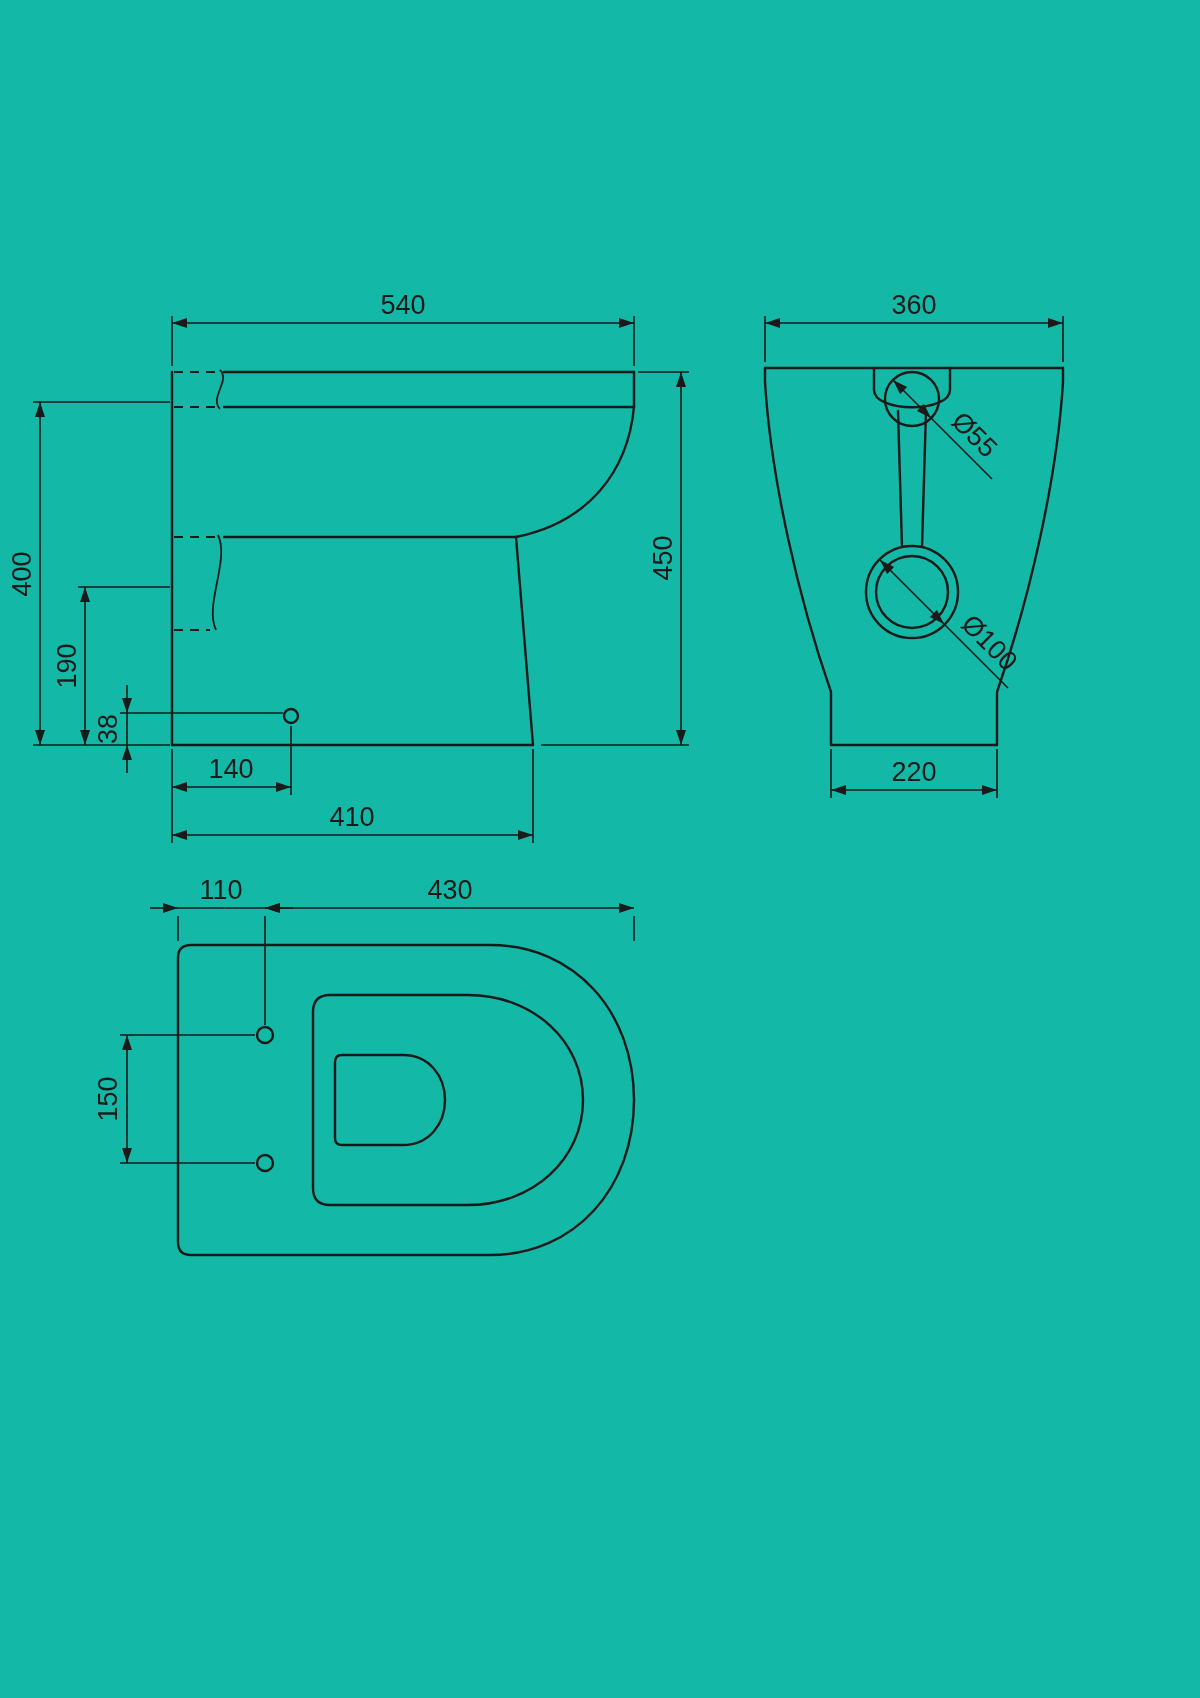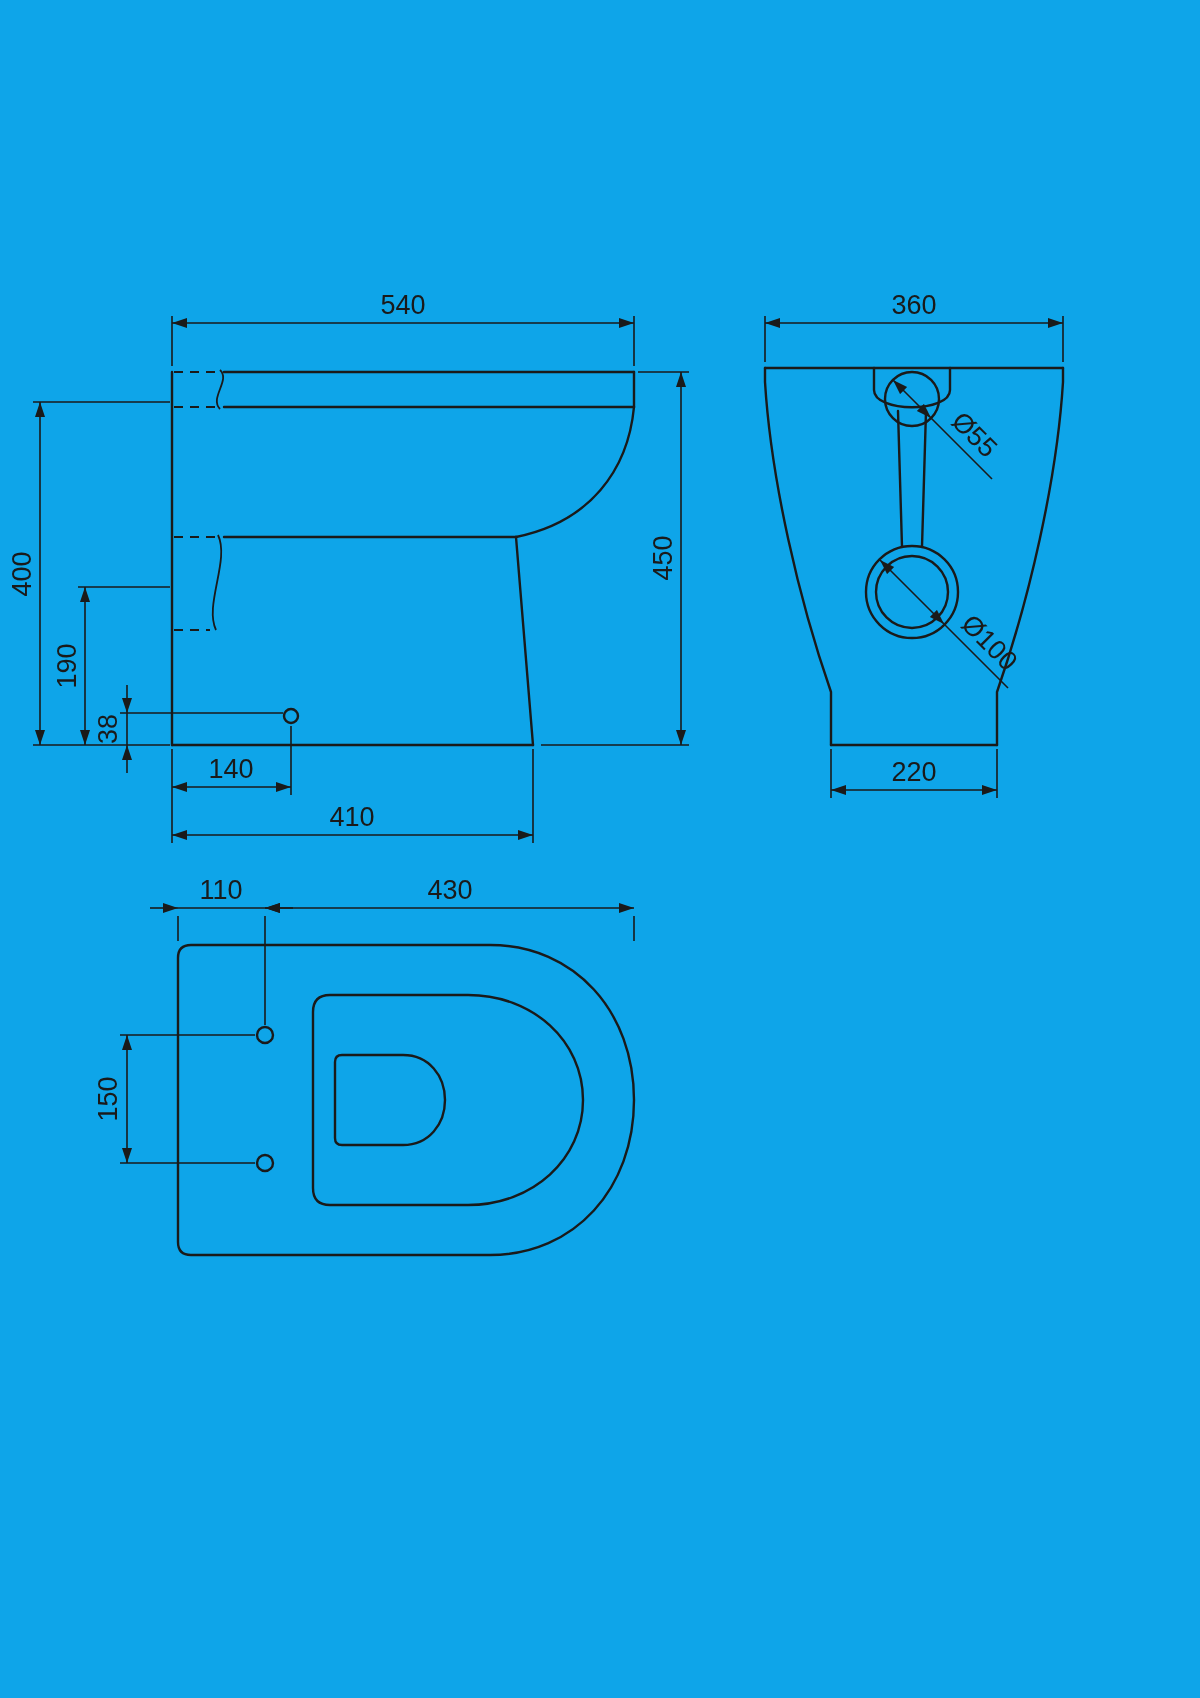--- a/index.html
+++ b/index.html
@@ -1,16 +1,16 @@
 <!DOCTYPE html>
 <html><head>
 <meta charset="utf-8">
 <style>
   html,body{margin:0;padding:0;background:#ffffff;}
-  .page{position:relative;width:1200px;height:1698px;background:#0ea5e9;overflow:hidden;
+  .page{position:relative;width:1200px;height:1698px;background:#14b8a6;overflow:hidden;
         font-family:"Liberation Sans",sans-serif;}
   svg{display:block;}
   .outline{fill:none;stroke:#1a1a1a;stroke-width:2.4;stroke-linecap:round;stroke-linejoin:round;}
   .dash{fill:none;stroke:#1a1a1a;stroke-width:2;stroke-dasharray:9 7;stroke-linecap:butt;}
   .squig{fill:none;stroke:#1a1a1a;stroke-width:1.8;}
   .dimline{fill:none;stroke:#1a1a1a;stroke-width:1.6;}
   .extline{fill:none;stroke:#1a1a1a;stroke-width:1.6;}
   .dimtext{font-family:"Liberation Sans",sans-serif;font-size:27px;fill:#1a1a1a;}
 </style>
 </head>

